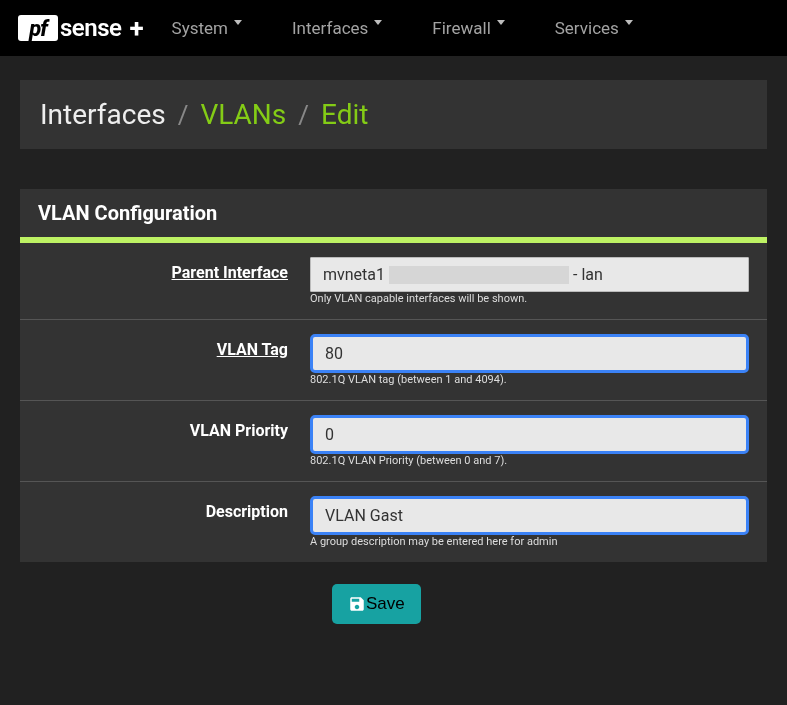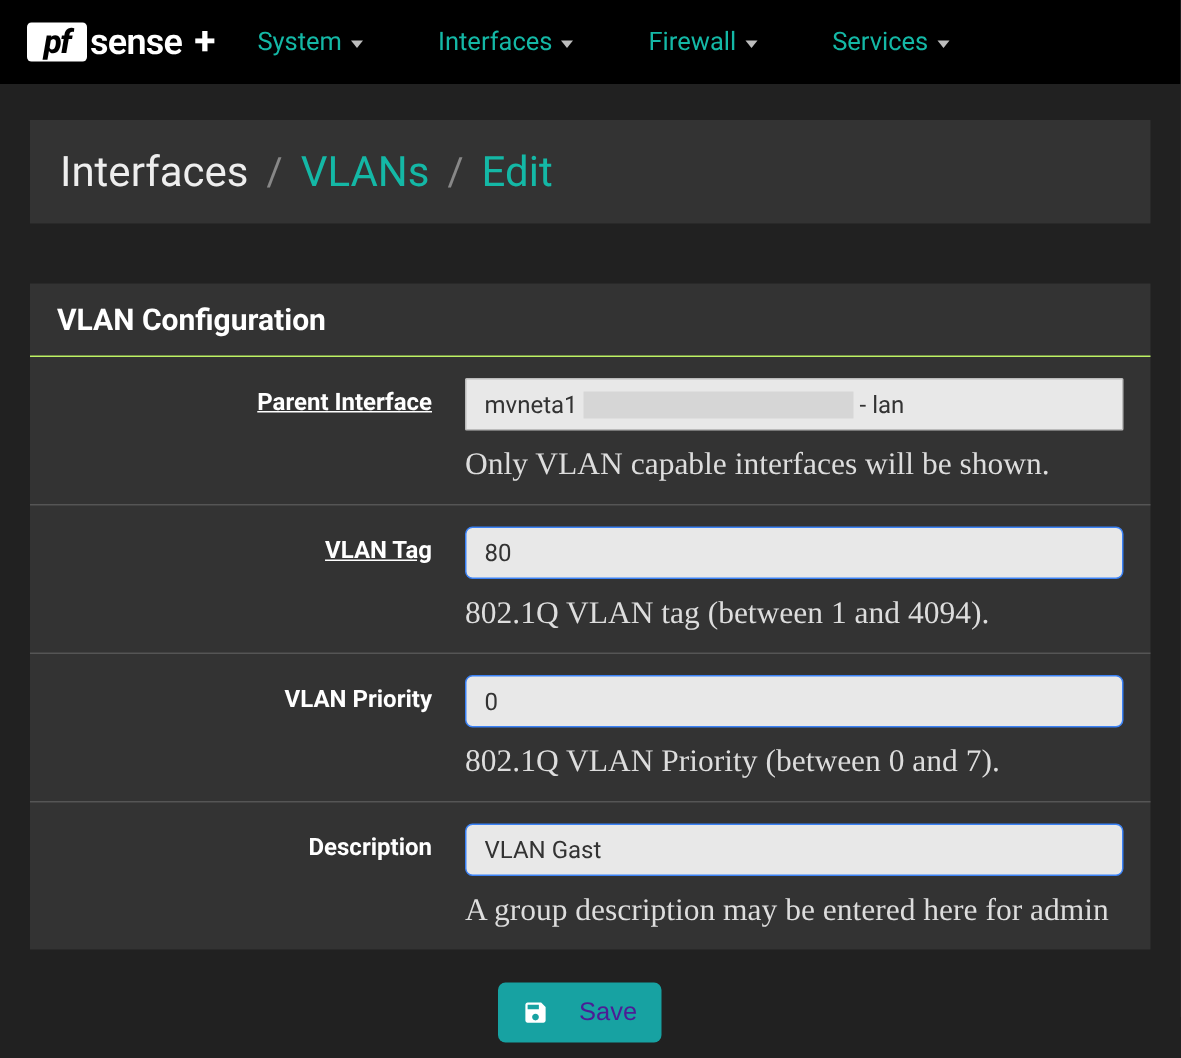--- a/index.html
+++ b/index.html
@@ -50,24 +50,24 @@
     color: #fff;
     font-weight: 700;
     font-size: 26px;
     margin-left: 8px;
   }
   .nav-items {
     display: flex;
     gap: 50px;
   }
   .nav-item {
-    color: #14b8a6;
+    color: #a3a3a3;
     font-size: 17px;
     display: flex;
-    align-items: center;
+    align-items: flex-start;
     gap: 6px;
     cursor: pointer;
   }
   .caret-down {
     width: 0; height: 0;
     border-left: 4px solid transparent;
     border-right: 4px solid transparent;
     border-top: 5px solid #bdbdbd;
     margin-top: 2px;
   }
@@ -86,35 +86,35 @@
     color: #eee;
     display: flex;
     align-items: center;
     gap: 12px;
   }
   .breadcrumb-sep {
     color: #888;
     font-size: 26px;
   }
   .breadcrumb-link {
-    color: #14b8a6;
+    color: #84cc16;
     cursor: pointer;
   }
 
   
   .panel {
     margin-top: 40px;
     background: #333;
   }
   .panel-heading {
     padding: 12px 18px;
     font-size: 20px;
     font-weight: 700;
     color: #fff;
-    border-bottom: 1px solid #bef264;
+    border-bottom: 6px solid #bef264;
   }
   .form-row {
     display: flex;
     border-bottom: 1px solid #555;
     padding: 14px 18px 14px 0;
   }
   .form-row:last-child { border-bottom: none; }
   .form-label {
     width: 290px;
     min-width: 290px;
@@ -125,21 +125,21 @@
     font-weight: 700;
     color: #fff;
   }
   .form-label.underline span { text-decoration: underline; padding-left: 28px; }
   .form-field {
     flex: 1;
   }
   .form-control, .form-select {
     width: 100%;
     background: #e8e8e8;
-    border: 1px solid #3b82f6;
+    border: 3px solid #3b82f6;
     border-radius: 5px;
     padding: 7px 12px;
     font-size: 16px;
     color: #333;
     font-family: inherit;
   }
   .select-wrap {
     position: relative;
     width: 100%;
     background: #e8e8e8;
@@ -152,41 +152,39 @@
     align-items: center;
   }
   .select-redact {
     display: inline-block;
     width: 180px;
     height: 18px;
     background: #d6d6d6;
     margin: 0 4px;
   }
   .help-text {
-    margin-top: 10px;
-    font-size: 21px;
+    font-size: 11px;
     color: #ddd;
-    font-family: Liberation Serif, serif;
   }
 
   .button-row {
     display: flex;
     justify-content: flex-start;
     padding: 22px 0 0 312px;
   }
   .btn-save {
     background: #17a2a2;
-    color: #4c1d95;
+    color: #000000;
     border: none;
     border-radius: 5px;
     padding: 10px 16px;
     font-size: 17px;
     display: inline-flex;
     align-items: center;
-    gap: 20px;
+    gap: 0;
     cursor: pointer;
   }
   .save-icon {
     width: 18px;
     height: 18px;
     fill: #fff;
   }
 </style>
 </head>
 <body>

